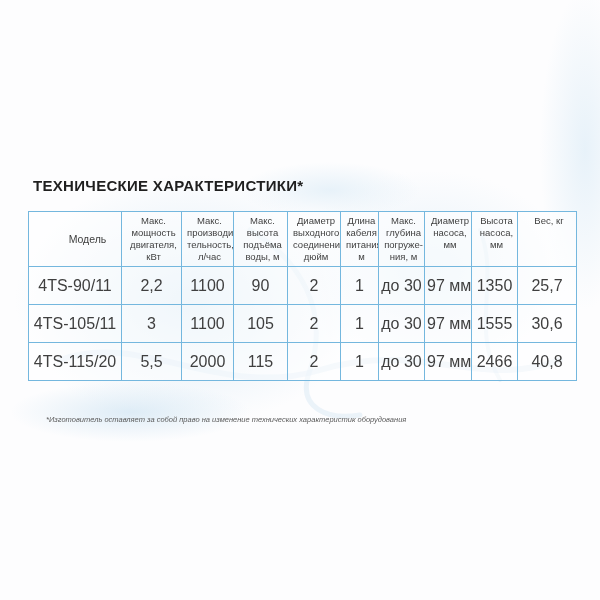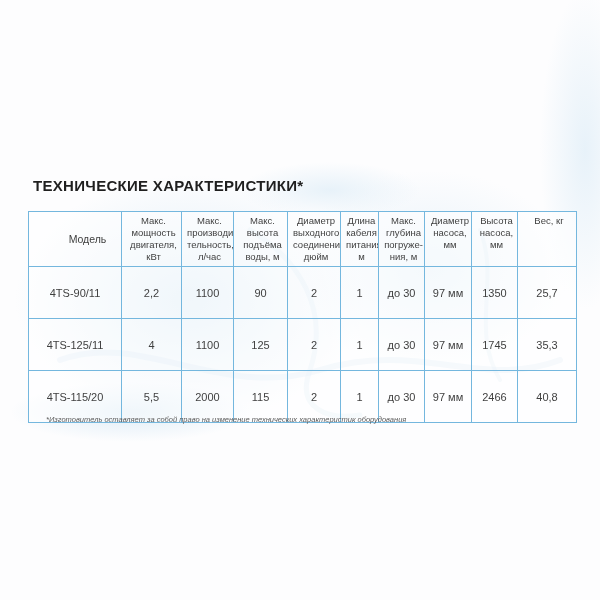--- a/index.html
+++ b/index.html
@@ -43,25 +43,25 @@
     padding:3px 1px 3px 5px;
     height:48px;
     overflow:hidden;
   }
   .spec-table th.model-col{
     vertical-align:middle;
     font-size:10.5px;
     padding-left:26px;
   }
   .spec-table td{
-    font-size:11px;
+    font-size:16px;
     text-align:center;
     vertical-align:middle;
     height:21px;
-    padding:15px 2px;
+    padding:8px 2px;
     white-space:nowrap;
   }
   .footnote{
     position:absolute;left:33px;top:402px;margin:13px;
     font-size:7.5px;font-style:italic;
     color:var(--footnote);
   }
 </style>
 </head>
 <body>
@@ -125,30 +125,30 @@
           <td>1100</td>
           <td>90</td>
           <td>2</td>
           <td>1</td>
           <td>до 30</td>
           <td>97 мм</td>
           <td>1350</td>
           <td>25,7</td>
         </tr>
         <tr>
-          <td>4TS-125/11</td>
-          <td>4</td>
+          <td>4TS-105/11</td>
+          <td>3</td>
           <td>1100</td>
-          <td>125</td>
+          <td>105</td>
           <td>2</td>
           <td>1</td>
           <td>до 30</td>
           <td>97 мм</td>
-          <td>1745</td>
-          <td>35,3</td>
+          <td>1555</td>
+          <td>30,6</td>
         </tr>
         <tr>
           <td>4TS-115/20</td>
           <td>5,5</td>
           <td>2000</td>
           <td>115</td>
           <td>2</td>
           <td>1</td>
           <td>до 30</td>
           <td>97 мм</td>

